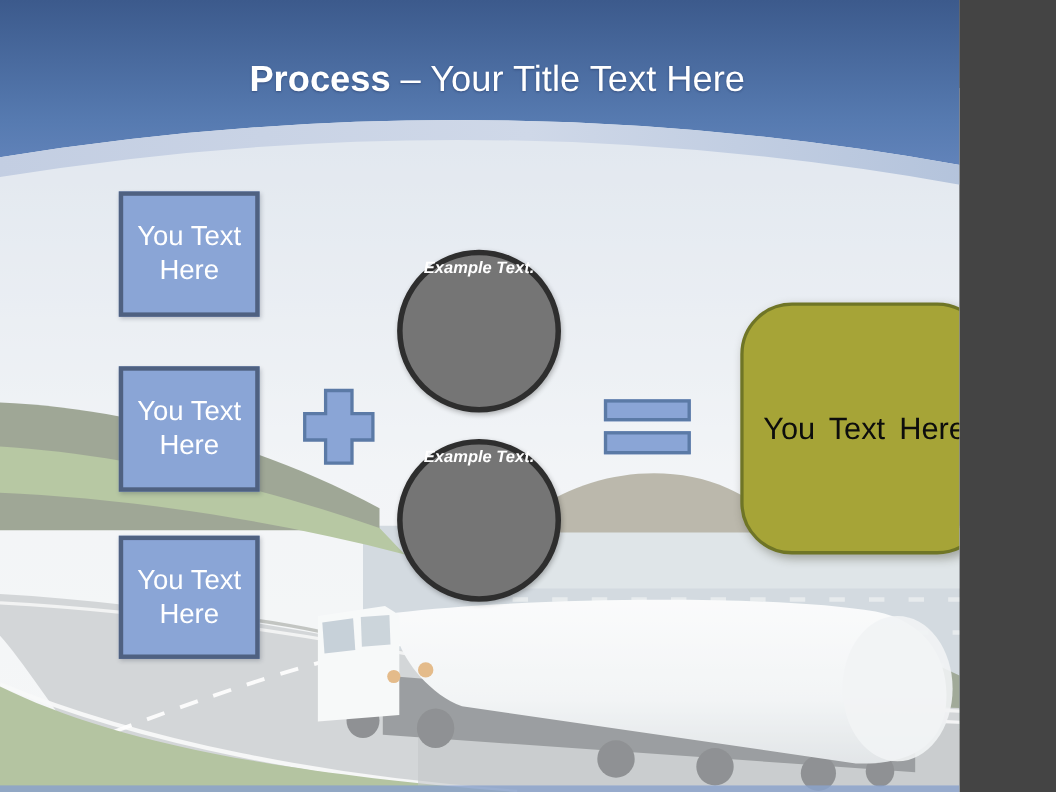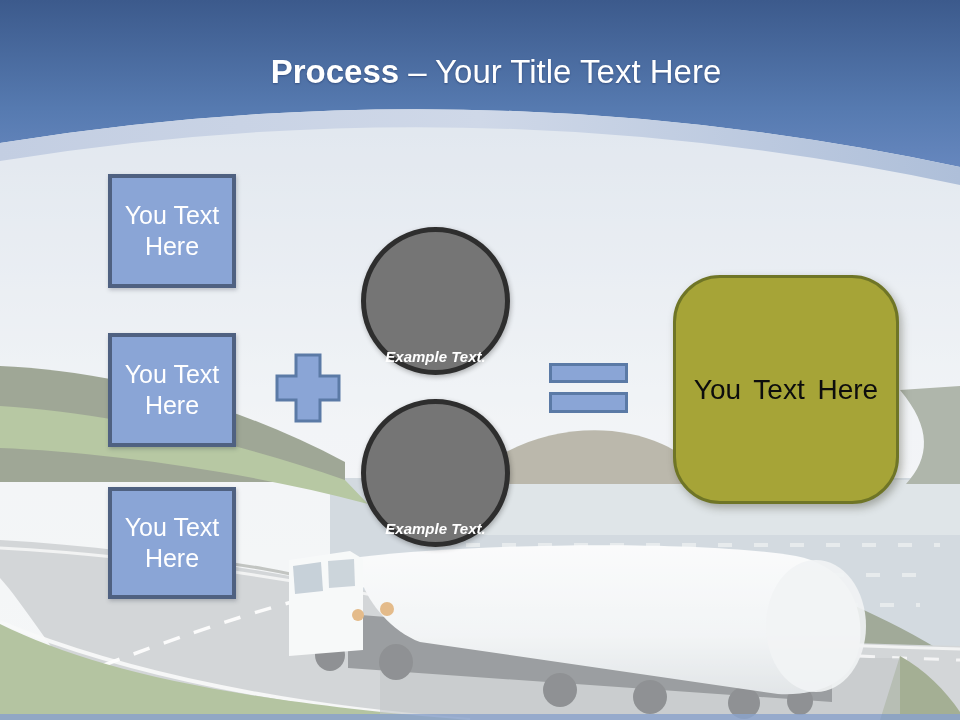--- a/index.html
+++ b/index.html
@@ -1,17 +1,17 @@
 <!DOCTYPE html>
 <html style="--title-color: #ffffff; --accent-blue-fill: #8aa5d6; --accent-blue-border: #4f6181; --operator-border: #5b7aa6; --circle-fill: #757575; --circle-border: #2e2e2e; --olive-fill: #a6a437; --olive-border: #6f7526; --header-top: #3c5a8c; --header-bottom: #6687be; --band-light: #c3cee2;"><head>
 <meta charset="utf-8">
 <style>
   html,body{margin:0;padding:0;background:#444;}
   .slide{
-    position:relative;width:960px;height:720px;overflow:hidden;
+    position:relative;width:872px;height:720px;overflow:hidden;
     font-family:"Liberation Sans", sans-serif;
     background:#e8edf2;
   }
   svg{display:block;}
   .photo-svg{position:absolute;left:0;top:0;z-index:1;}
   .header-svg{position:absolute;left:0;top:0;z-index:2;}
   .slide-title{
     position:absolute;top:53px;left:0;right:0;z-index:3;
     text-align:center;padding-left:32px;
     color:var(--title-color);font-size:33px;
@@ -38,21 +38,21 @@
     width:79px;height:20px;box-sizing:border-box;
     background:var(--accent-blue-fill);
     border:3px solid var(--operator-border);
   }
   .equals .bar+.bar{margin-top:9px;height:21px;}
   .example-circle{
     position:absolute;width:149px;height:148px;z-index:4;
     border-radius:50%;box-sizing:border-box;
     background:var(--circle-fill);
     border:5px solid var(--circle-border);
-    display:flex;align-items:flex-end;justify-content:center;
+    display:flex;align-items:flex-start;justify-content:center;
     text-align:center;color:#fff;font-weight:700;font-style:italic;
     font-size:15px;line-height:1.65;
     box-shadow:1px 2px 5px rgba(20,20,20,.3);
   }
   .example-circle-1{left:361px;top:227px;}
   .example-circle-2{left:361px;top:399px;}
   .result-box{
     position:absolute;left:673px;top:275px;width:226px;height:229px;z-index:4;
     box-sizing:border-box;border-radius:47px;
     background:var(--olive-fill);

